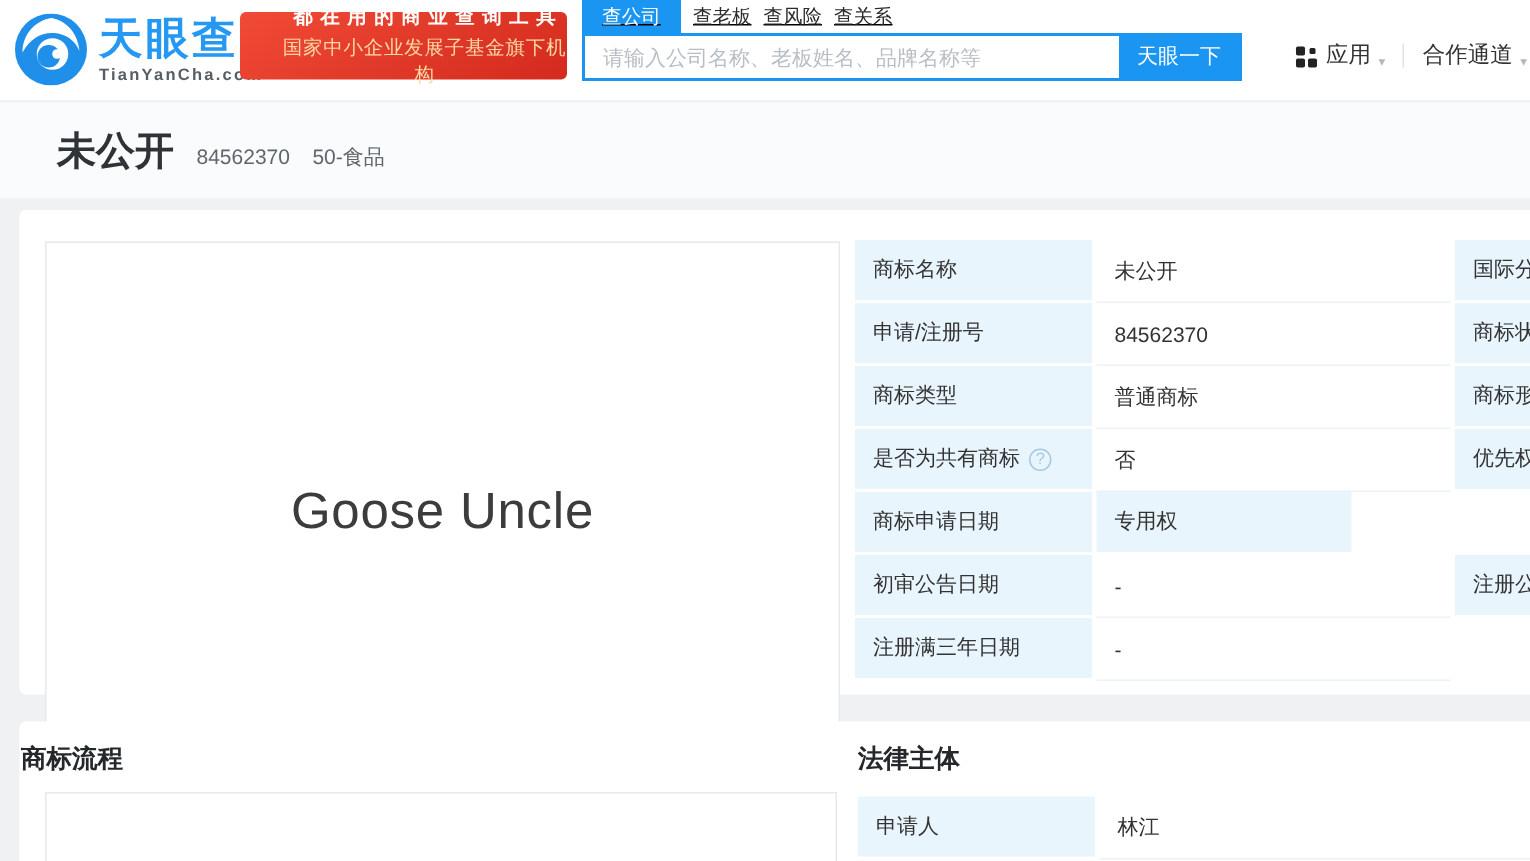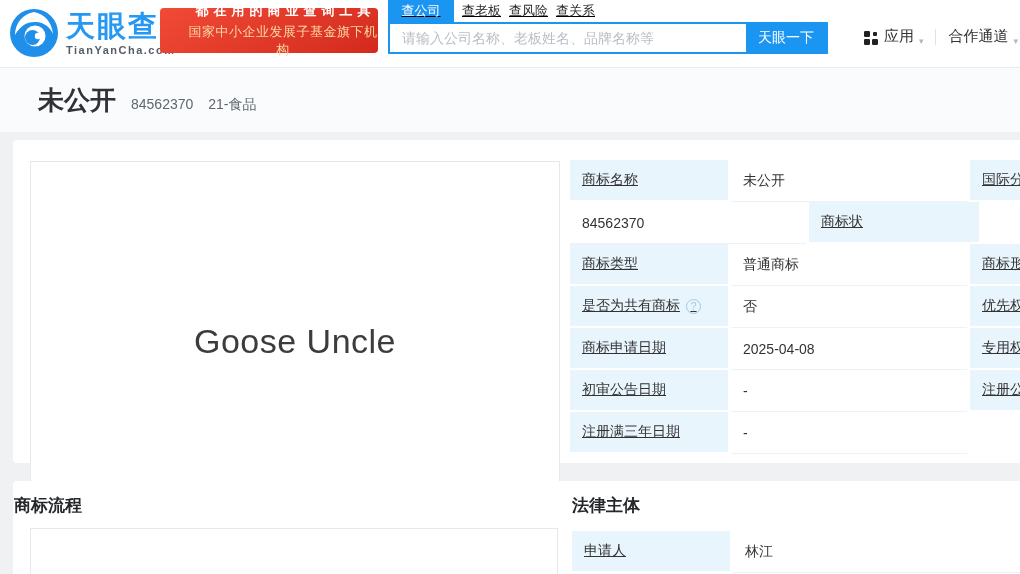--- a/index.html
+++ b/index.html
@@ -43,21 +43,21 @@
   .page-area { position:absolute; top:132px; left:0; width:1020px; height:442px; background:#eff1f3; }
   .card { position:absolute; background:#fff; border-radius:4px; width:1200px; }
   .card1 { left:13px; top:8px; height:323px; }
   .card2 { left:13px; top:349px; height:225px; }
 
   .tm-box { position:absolute; left:17px; top:21px; width:530px; height:360px; border:1px solid #e4e9ee; background:#fff; display:flex; align-items:center; justify-content:center; }
   .tm-text { font-size:34px; color:#3c3c3c; letter-spacing:0.5px; }
 
   .info-table { position:absolute; left:557px; top:20px; }
   .trow { display:flex; height:42px; }
-  .c-label, .c-label2 { width:158px; background:#e9f5fd; border-bottom:2px solid #fff; display:flex; align-items:center; padding:0 12px; font-size:14px; color:#333; margin-right:3px;text-decoration:underline; }
+  .c-label, .c-label2 { width:158px; background:#e9f5fd; border-bottom:2px solid #fff; display:flex; align-items:center; padding:0 12px; font-size:14px; color:#333; margin-right:3px; }
   .c-label2 { width:170px; margin-right:0; }
   .c-value { width:236px; background:#fff; border-bottom:1px solid #ecf2f8; display:flex; align-items:center; padding:0 12px; font-size:14px; color:#333; margin-right:3px; }
   .help-icon { width:15px; height:15px; border:1px solid #a5c9e4; border-radius:50%; color:#a5c9e4; font-size:11px; line-height:13px; display:inline-flex; align-items:center; justify-content:center; margin-left:6px; cursor:pointer; }
 
   .section-title { font-size:17px; font-weight:bold; color:#25282b; position:absolute; top:13px; }
   .proc-title { left:1px; }
   .legal-title { left:559px; }
   .proc-box { position:absolute; left:17px; top:47px; width:528px; height:170px; border:1px solid #e4e9ee; background:#fff; }
   .legal-table { position:absolute; left:559px; top:50px; }
   .legal-table .c-value { width:500px; }
@@ -115,57 +115,57 @@
       <span>合作通道</span>
       <span class="caret">▾</span>
     </div>
   </div>
 </div>
 
 <div class="title-band">
   <div class="title-row">
     <span class="page-title">未公开</span>
     <span class="title-meta">84562370</span>
-    <span class="title-meta">21-食品</span>
+    <span class="title-meta">50-食品</span>
   </div>
 </div>
 
 <div class="page-area">
 
   <div class="card card1">
     <div class="tm-box">
       <span class="tm-text">Goose Uncle</span>
     </div>
 
     <div class="info-table">
       <div class="trow">
         <div class="c-label">商标名称</div>
         <div class="c-value">未公开</div>
         <div class="c-label2">国际分</div>
       </div>
       <div class="trow">
+        <div class="c-label">申请/注册号</div>
         <div class="c-value">84562370</div>
         <div class="c-label2">商标状</div>
       </div>
       <div class="trow">
         <div class="c-label">商标类型</div>
         <div class="c-value">普通商标</div>
         <div class="c-label2">商标形</div>
       </div>
       <div class="trow">
         <div class="c-label">
           <span>是否为共有商标</span>
           <span class="help-icon">?</span>
         </div>
         <div class="c-value">否</div>
         <div class="c-label2">优先权</div>
       </div>
       <div class="trow">
         <div class="c-label">商标申请日期</div>
-        <div class="c-value">2025-04-08</div>
         <div class="c-label2">专用权</div>
       </div>
       <div class="trow">
         <div class="c-label">初审公告日期</div>
         <div class="c-value">-</div>
         <div class="c-label2">注册公</div>
       </div>
       <div class="trow">
         <div class="c-label">注册满三年日期</div>
         <div class="c-value">-</div>

